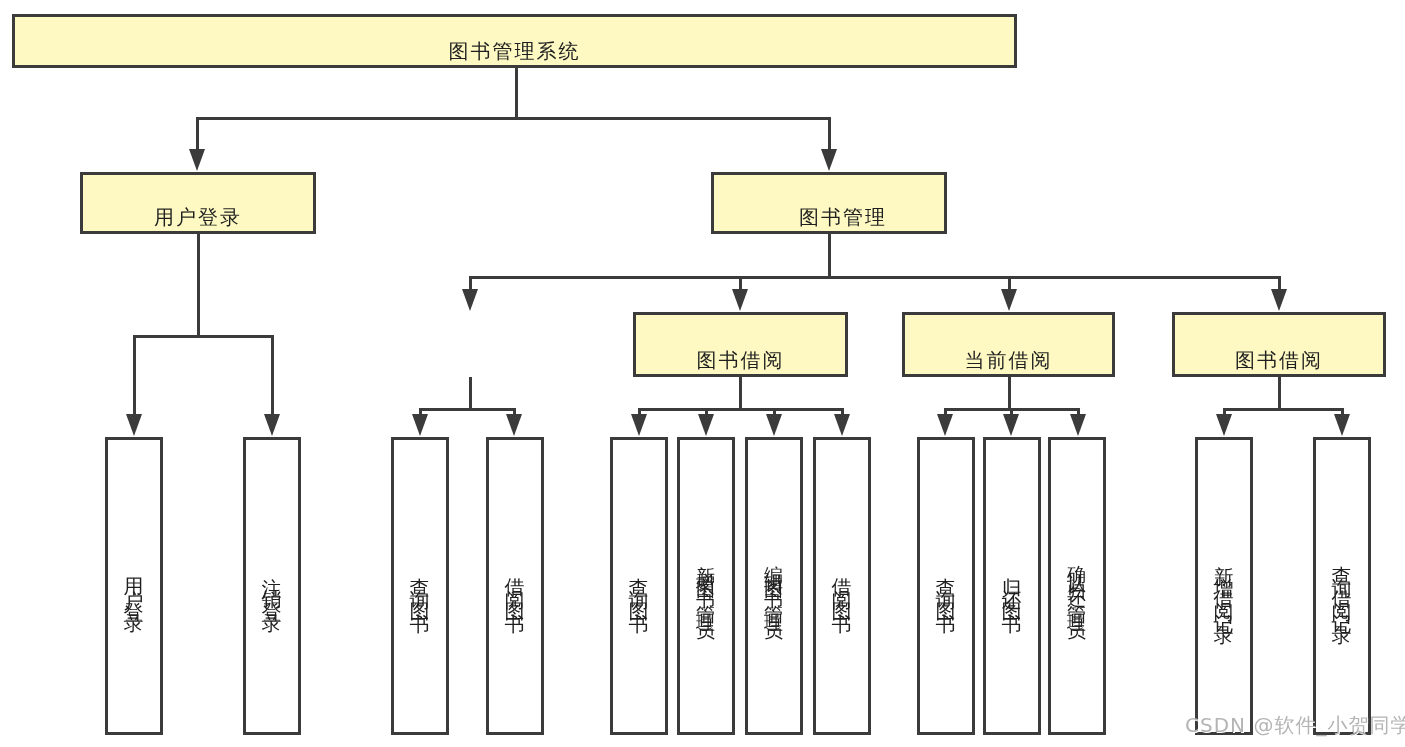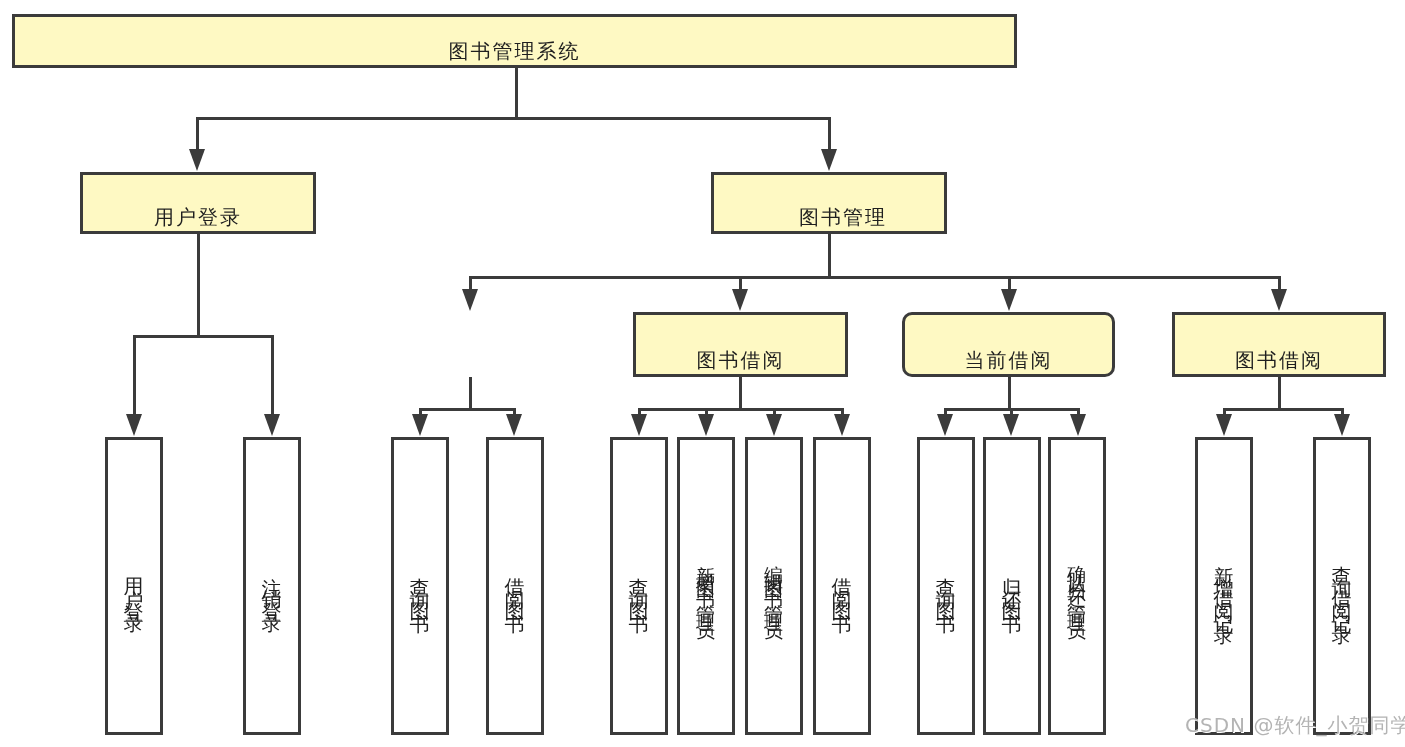--- a/index.html
+++ b/index.html
@@ -47,21 +47,21 @@
   <div class="hnode" style="left:80px;top:172px;width:236px;height:62px;">
     <span>用户登录</span>
   </div>
   <div class="hnode" style="left:711px;top:172px;width:236px;height:62px;padding-left:28px;">
     <span>图书管理</span>
   </div>
 
   <div class="hnode" style="left:633px;top:312px;width:215px;height:65px;">
     <span>图书借阅</span>
   </div>
-  <div class="hnode" style="left:902px;top:312px;width:213px;height:65px;border-radius:10px;">
+  <div class="hnode" style="left:902px;top:312px;width:213px;height:65px;">
     <span>当前借阅</span>
   </div>
   <div class="hnode" style="left:1172px;top:312px;width:214px;height:65px;">
     <span>图书借阅</span>
   </div>
 
   <div class="vnode" style="left:105px;">
     <span>用户登录</span>
   </div>
   <div class="vnode" style="left:243px;">

